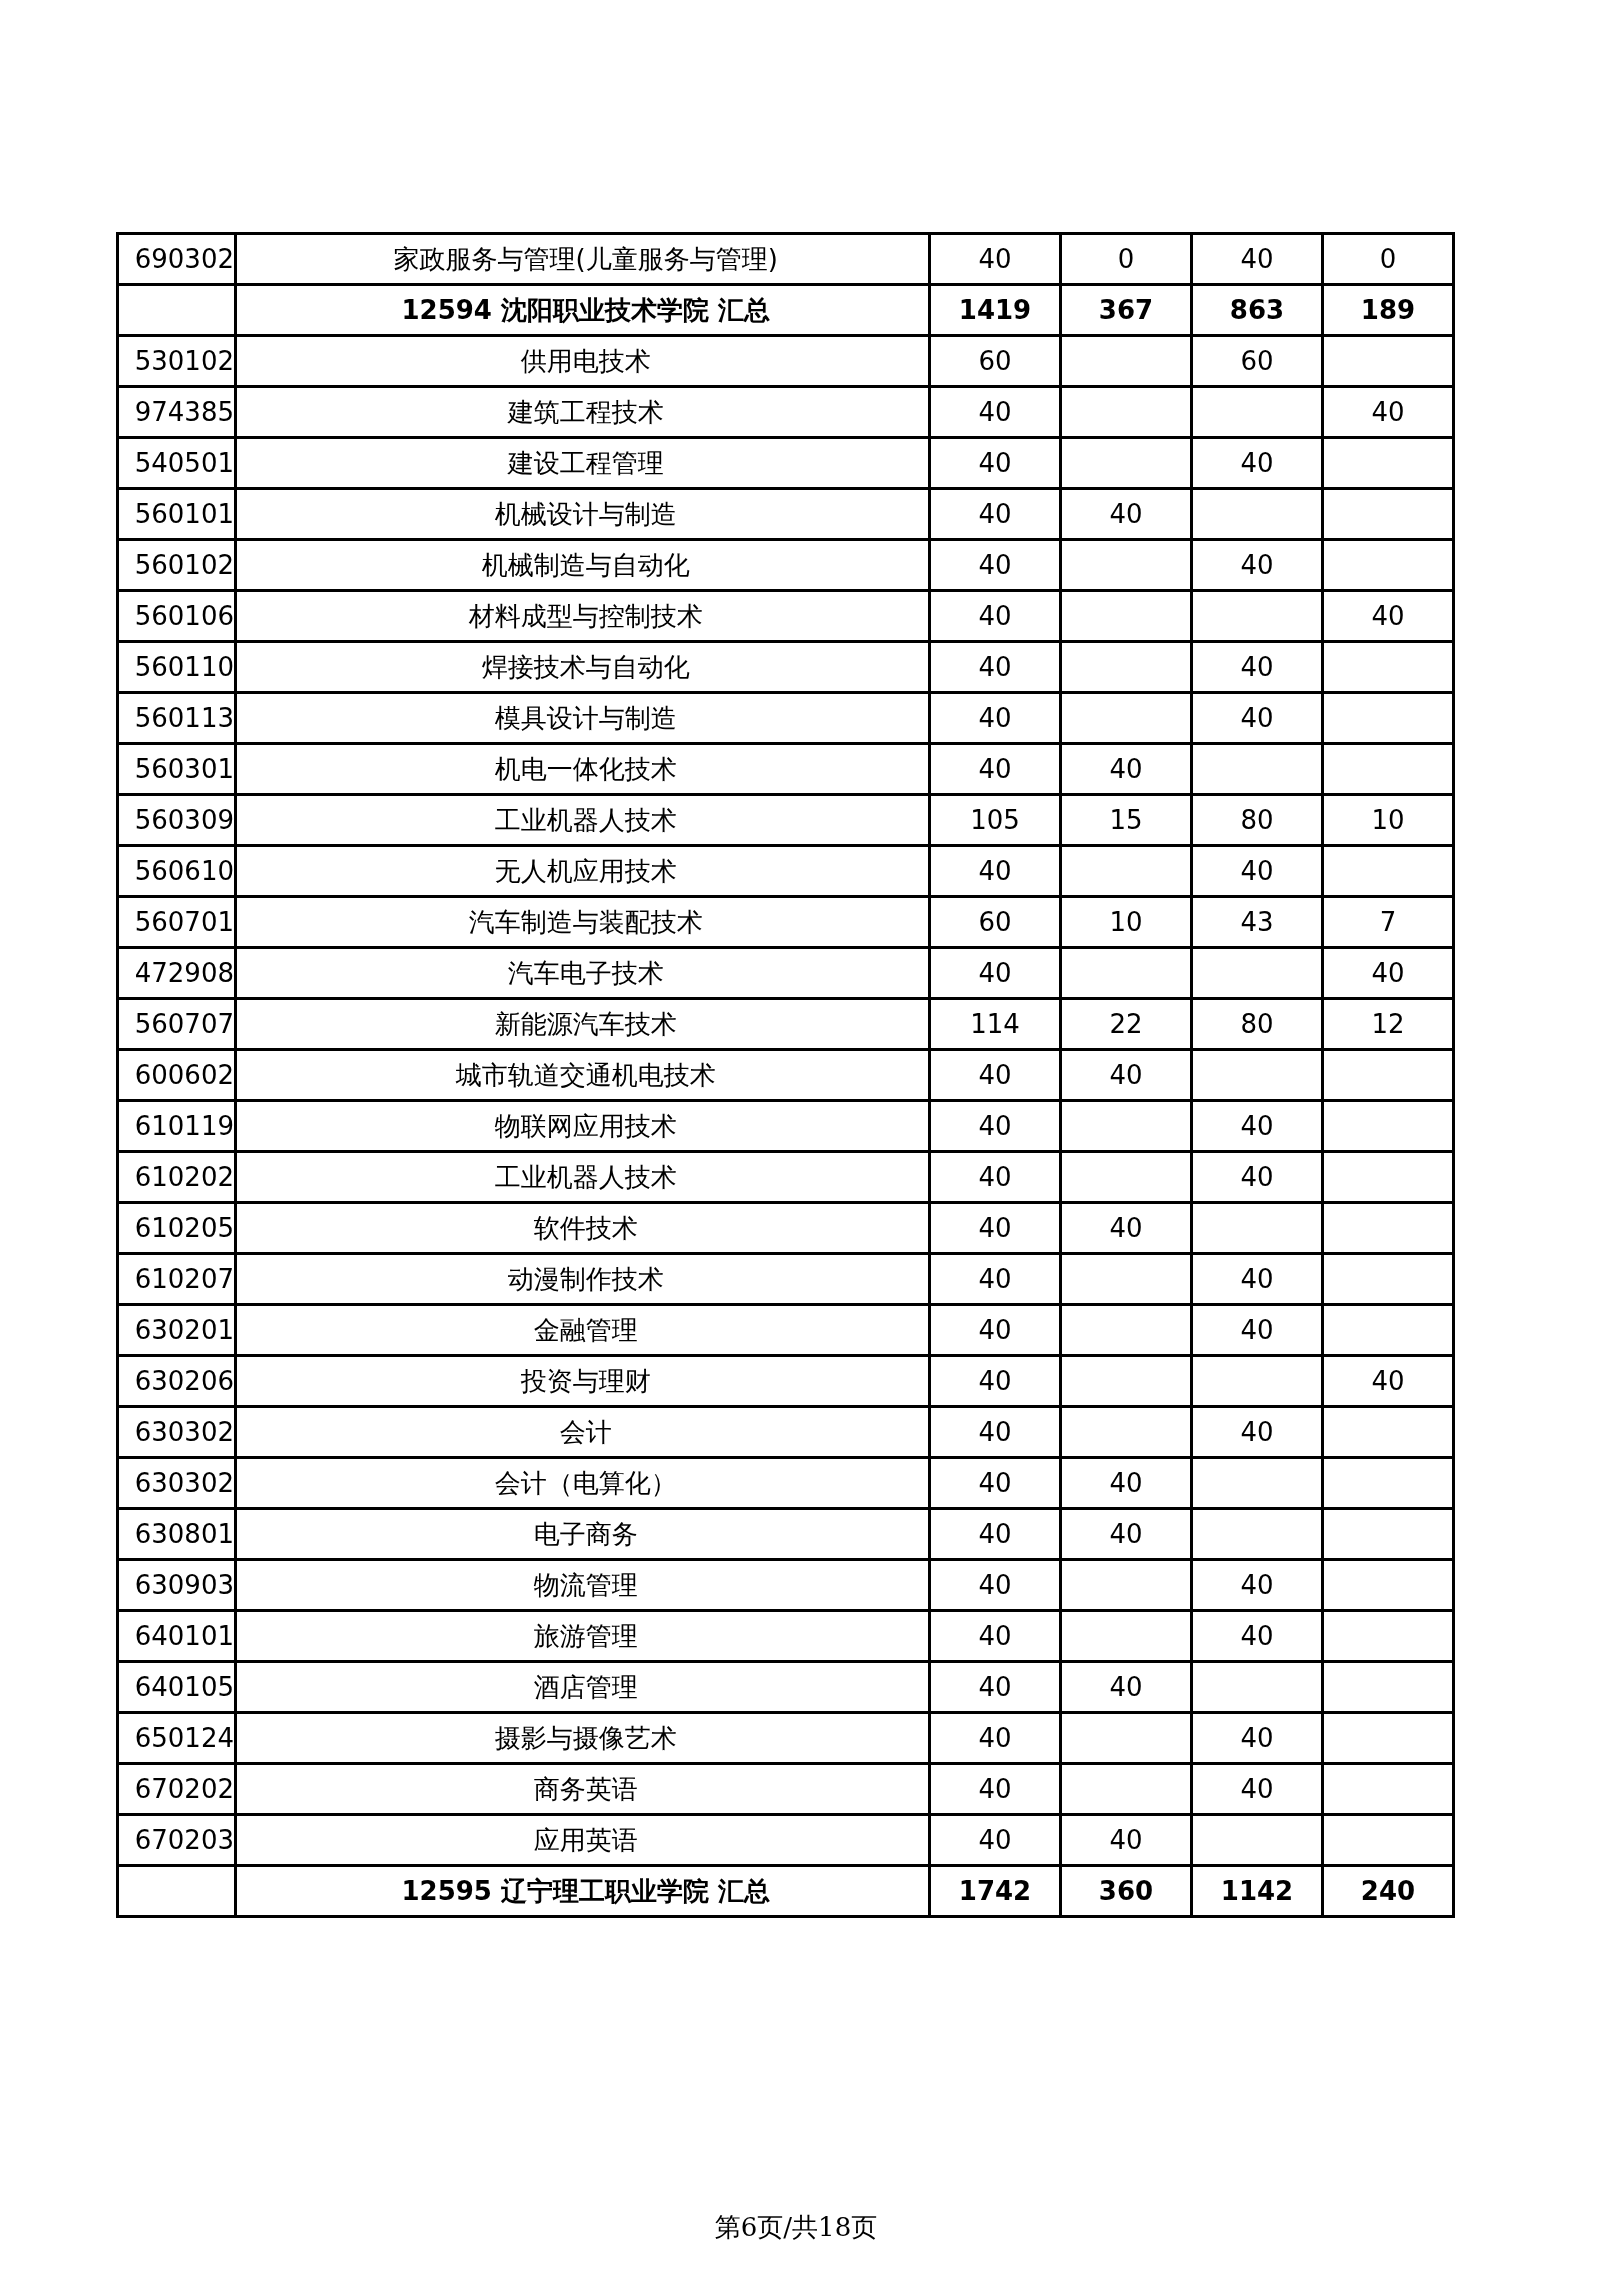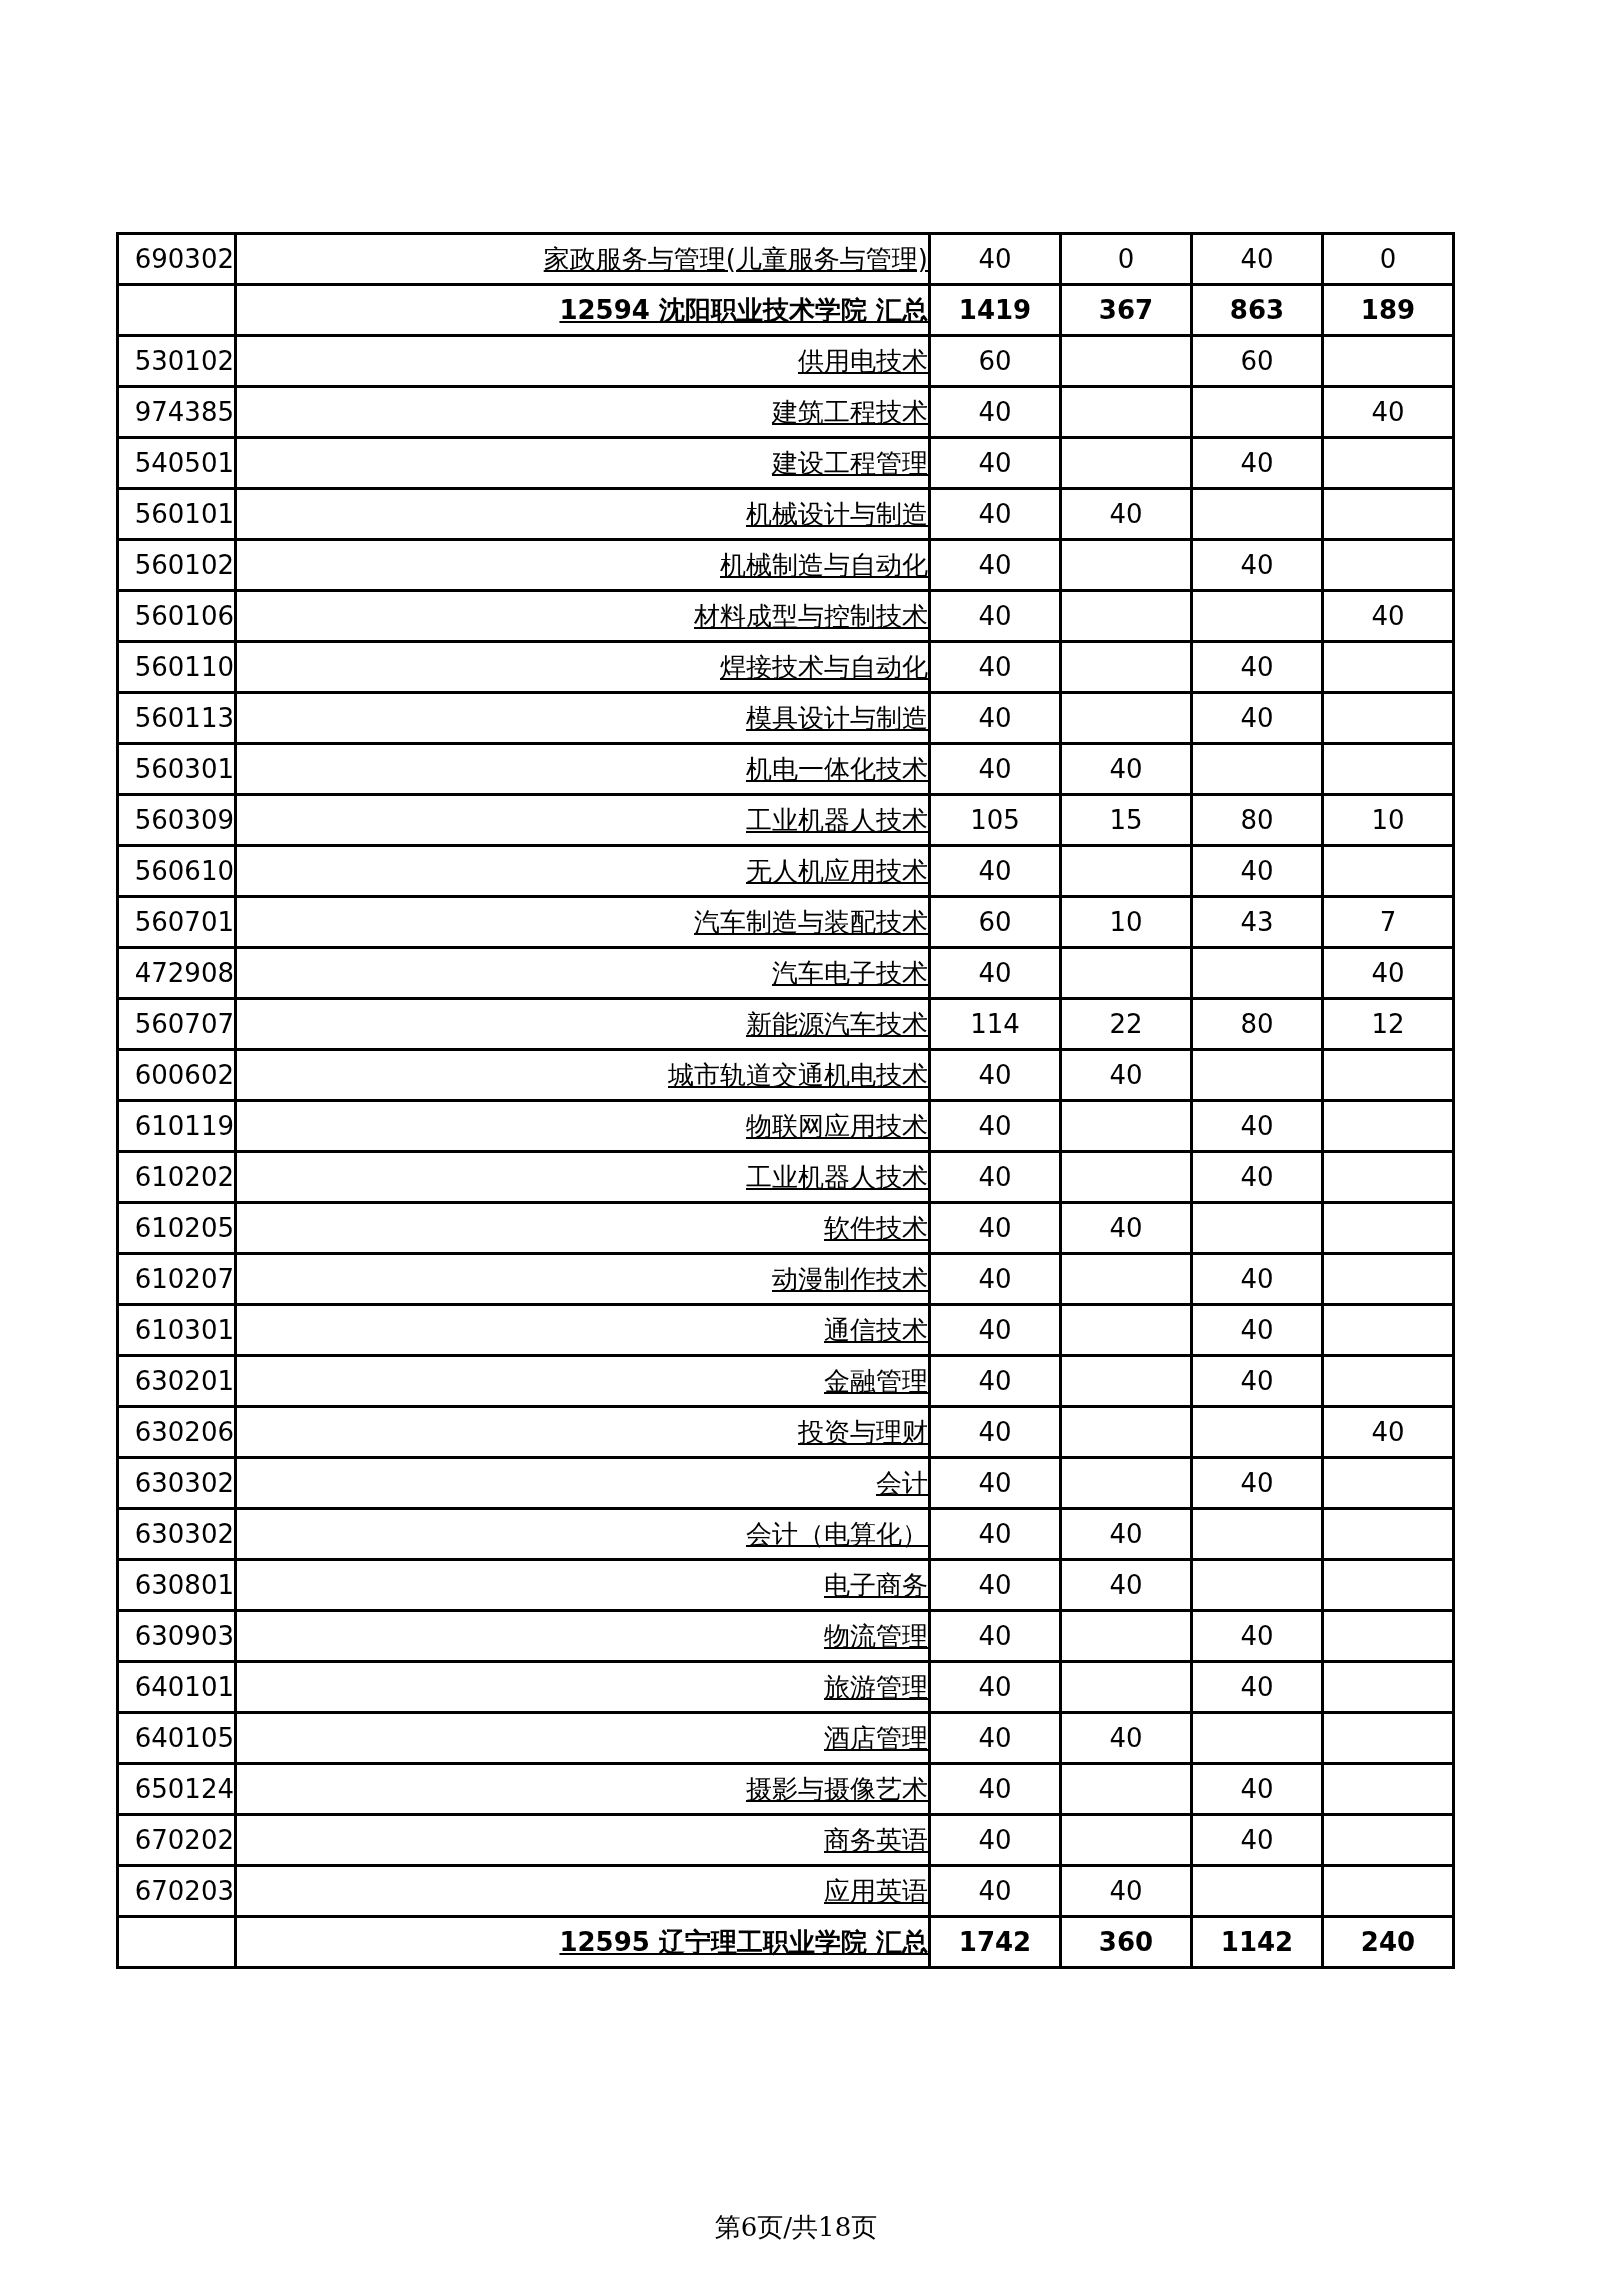--- a/index.html
+++ b/index.html
@@ -4,21 +4,21 @@
 <style>
   html, body { margin: 0; padding: 0; background: #ffffff; }
   body { width: 1623px; height: 2295px; position: relative; overflow: hidden;
          font-family: "DejaVu Sans", "Liberation Sans", sans-serif; color: #000; }
   #sheet { position: absolute; left: 116px; top: 232px; border-collapse: collapse; table-layout: fixed; }
   #sheet td { border: 3.3px solid #000; height: 48px; padding: 0; font-size: 26px; white-space: nowrap; overflow: hidden; }
   #sheet col.c-code { width: 118px; }
   #sheet col.c-name { width: 694px; }
   #sheet col.c-num { width: 131px; }
   #sheet td.code { text-align: right; }
-  #sheet td.name { text-align: right; padding-left: 6.5px; text-decoration: underline; }
+  #sheet td.name { text-align: center; padding-left: 6.5px; }
   #sheet td.num { text-align: center; }
   #sheet tr.summary td { font-weight: bold; margin-left: 40px; }
   #footer { position: absolute; left: 0; width: 1592px; top: 2210px; text-align: center;
             font-family: "DejaVu Serif", "Liberation Serif", serif; font-size: 26px; }
 </style>
 </head>
 <body>
 
 <table id="sheet">
   <colgroup>
@@ -192,28 +192,20 @@
       </tr>
       <tr>
         <td class="code">610207</td>
         <td class="name">动漫制作技术</td>
         <td class="num">40</td>
         <td class="num"></td>
         <td class="num">40</td>
         <td class="num"></td>
       </tr>
       <tr>
-        <td class="code">610301</td>
-        <td class="name">通信技术</td>
-        <td class="num">40</td>
-        <td class="num"></td>
-        <td class="num">40</td>
-        <td class="num"></td>
-      </tr>
-      <tr>
         <td class="code">630201</td>
         <td class="name">金融管理</td>
         <td class="num">40</td>
         <td class="num"></td>
         <td class="num">40</td>
         <td class="num"></td>
       </tr>
       <tr>
         <td class="code">630206</td>
         <td class="name">投资与理财</td>

